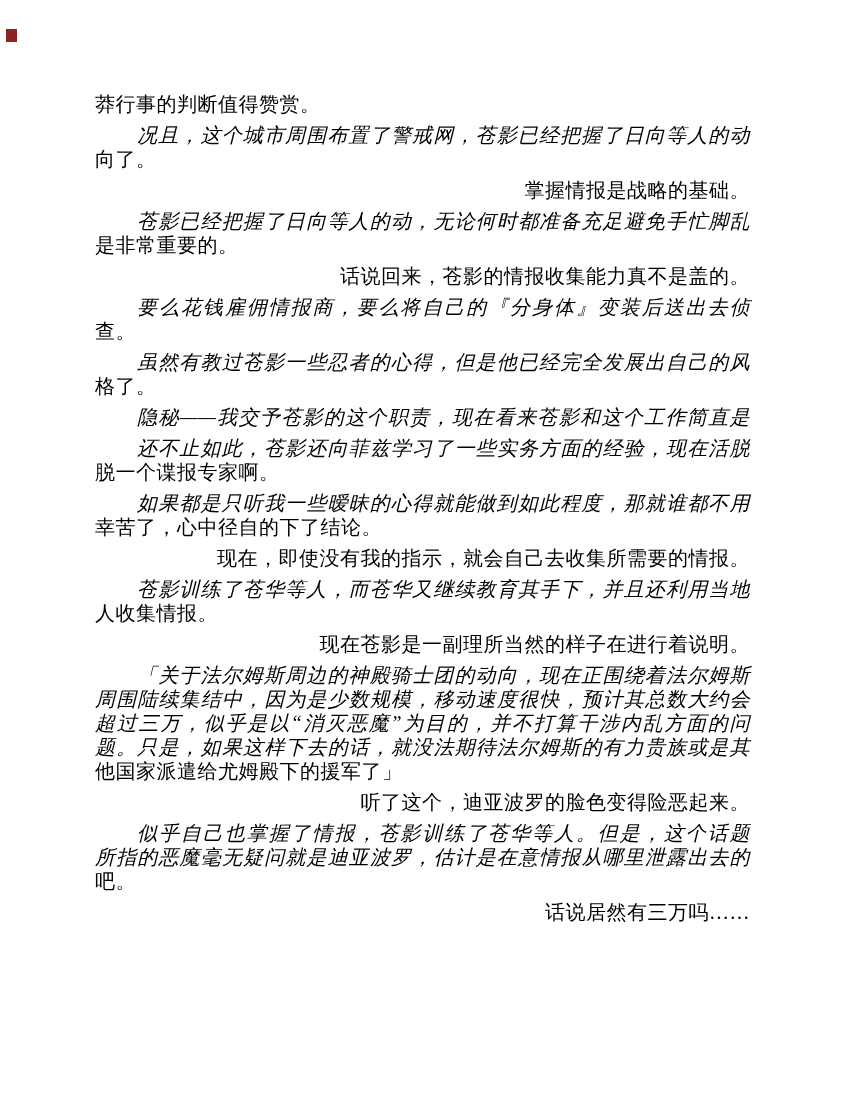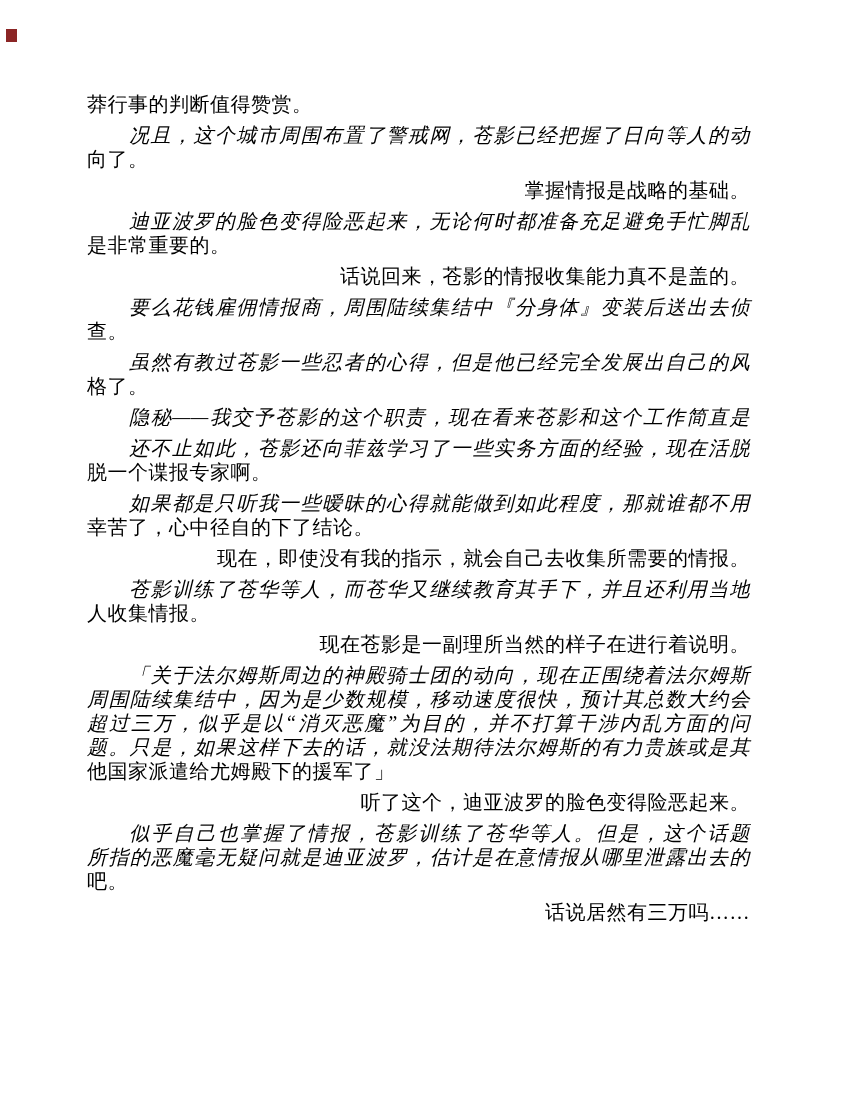--- a/index.html
+++ b/index.html
@@ -27,21 +27,21 @@
     top: 92px;
     width: 663px;
     font-family: "Liberation Serif", "DejaVu Serif", serif;
     font-size: 20px;
     line-height: 24px;
     letter-spacing: 0.5px;
     color: #000000;
     text-rendering: optimizeLegibility;
   }
   .para {
-    margin: 7px 0 0 0;
+    margin: 7px 0 0 8px;
   }
   .para:first-child {
     margin-top: 0;
   }
   
   .para.ind .ln:first-child {
     text-indent: 42px;
     text-align: right;
   }
   
@@ -67,28 +67,28 @@
         <div class="ln">莽行事的判断值得赞赏。</div>
       </div>
       <div class="para ind">
         <div class="ln j">况且，这个城市周围布置了警戒网，苍影已经把握了日向等人的动</div>
         <div class="ln">向了。</div>
       </div>
       <div class="para ind">
         <div class="ln">掌握情报是战略的基础。</div>
       </div>
       <div class="para ind">
-        <div class="ln j">迪亚波罗的脸色变得险恶起来，无论何时都准备充足避免手忙脚乱</div>
+        <div class="ln j">苍影已经把握了日向等人的动，无论何时都准备充足避免手忙脚乱</div>
         <div class="ln">是非常重要的。</div>
       </div>
       <div class="para ind">
         <div class="ln">话说回来，苍影的情报收集能力真不是盖的。</div>
       </div>
       <div class="para ind">
-        <div class="ln j">要么花钱雇佣情报商，周围陆续集结中『分身体』变装后送出去侦</div>
+        <div class="ln j">要么花钱雇佣情报商，要么将自己的『分身体』变装后送出去侦</div>
         <div class="ln">查。</div>
       </div>
       <div class="para ind">
         <div class="ln j">虽然有教过苍影一些忍者的心得，但是他已经完全发展出自己的风</div>
         <div class="ln">格了。</div>
       </div>
       <div class="para ind">
         <div class="ln j">隐秘——我交予苍影的这个职责，现在看来苍影和这个工作简直是</div>
       </div>
       <div class="para ind">

